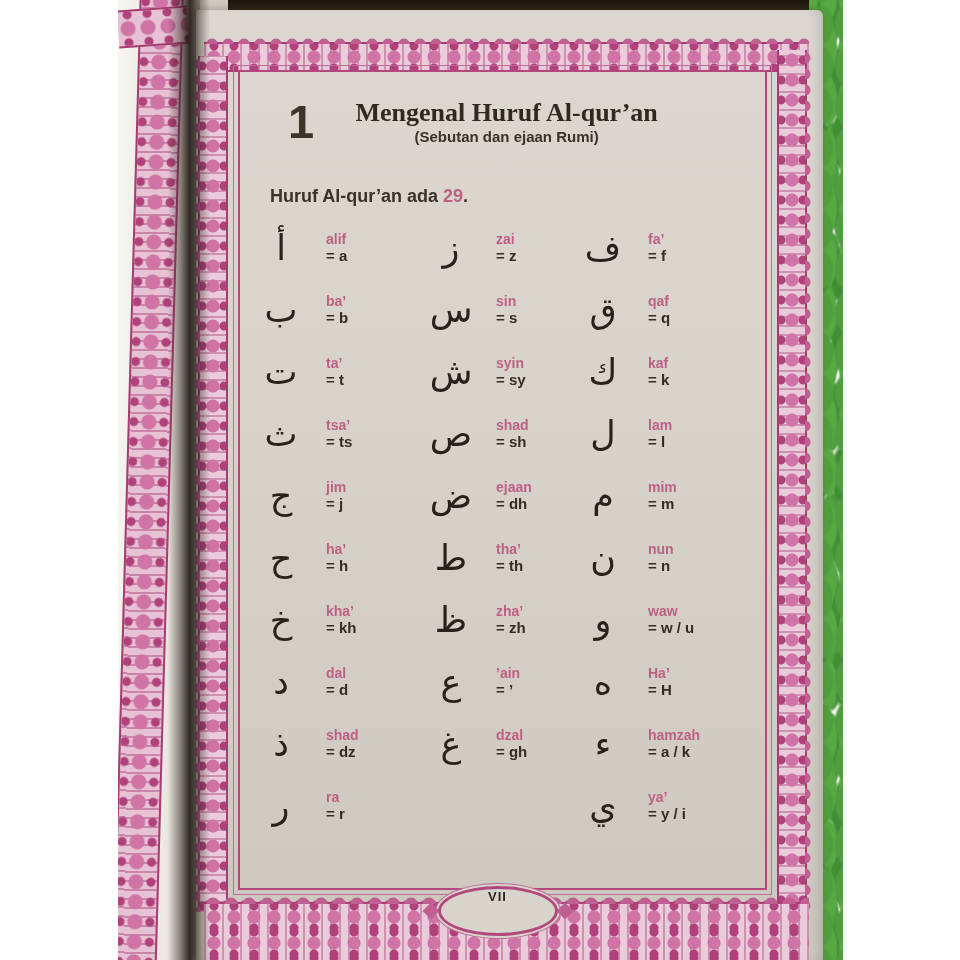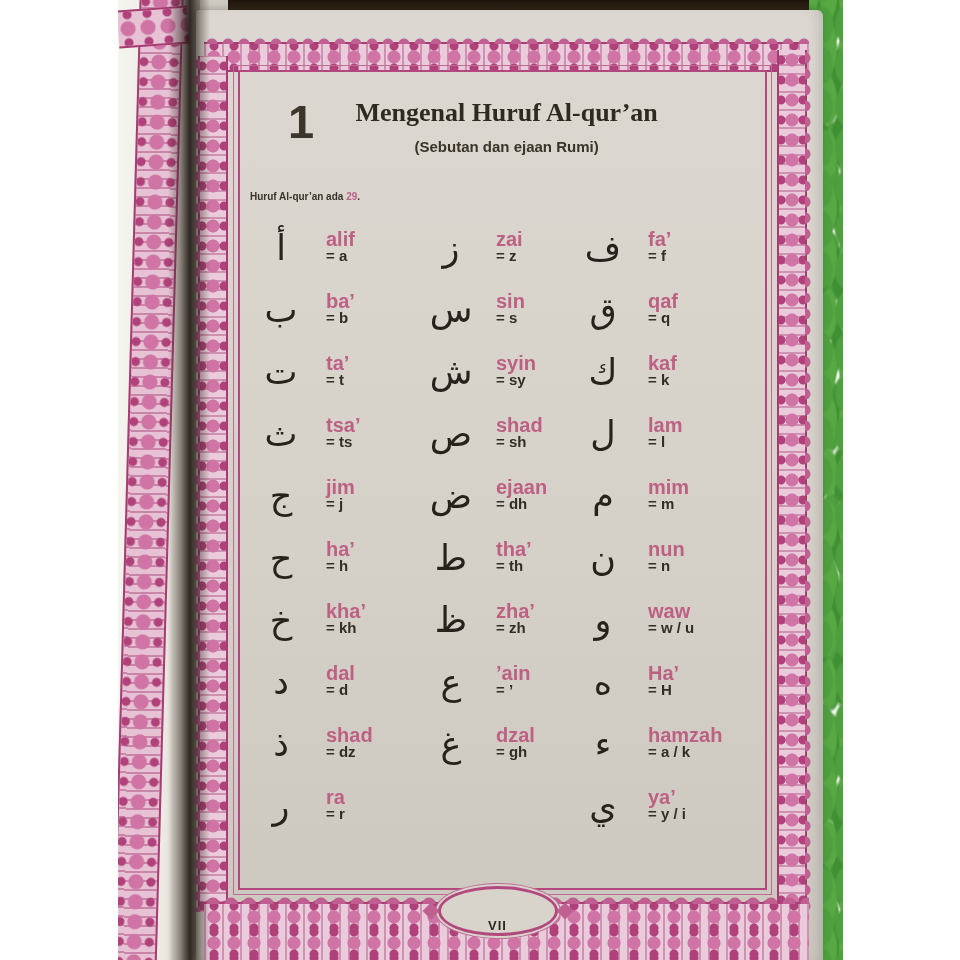--- a/index.html
+++ b/index.html
@@ -134,46 +134,46 @@
   .heading{display:flex;align-items:flex-start;margin:12px 30px 0 38px;height:68px;}
   .chapter-num{
     font-size:47px;line-height:52px;font-weight:bold;color:#3b352a;
     font-family:"Liberation Sans",sans-serif;letter-spacing:-2px;
   }
   .titles{flex:1;text-align:center;padding-right:26px;}
   .title{
     font-family:"Liberation Serif",serif;font-weight:bold;
     font-size:26px;line-height:30px;color:#2f2a20;margin:2px 0 0;
   }
-  .subtitle{font-size:15px;font-weight:bold;color:#393328;margin-top:10px;}
-  .intro{margin:20px 0 0 0;font-size:10px;font-weight:bold;line-height:25px;color:#393328;}
+  .subtitle{font-size:15px;font-weight:bold;color:#393328;margin-top:0;}
+  .intro{margin:20px 0 0 20px;font-size:18px;font-weight:bold;line-height:25px;color:#393328;}
   .pink{color:#bd6084;font-weight:bold;}
   
   .grid{display:flex;margin:8px 0 0 0;}
   .col{display:flex;flex-direction:column;}
   .col-1{width:170px;}
   .col-2{width:152px;}
   .col-3{width:178px;}
   .cell{height:62px;display:flex;align-items:center;}
   .glyph{
     width:62px;text-align:center;flex:none;
     font-family:"DejaVu Sans",sans-serif;font-size:35px;line-height:58px;
     color:#26221c;
   }
   .lbl{margin-left:14px;}
-  .nm{font-size:20px;line-height:16px;color:#bd6084;font-weight:bold;}
+  .nm{font-size:14px;line-height:16px;color:#bd6084;font-weight:bold;}
   .rm{font-size:15px;line-height:18px;color:#332d24;font-weight:bold;}
   
   .cartouche{
     position:absolute;left:50%;bottom:24px;z-index:3;
     width:114px;height:44px;margin-left:-72px;
     border:3px solid #b2487e;border-radius:50%;
     background:#d8d4cc;
     box-shadow:0 0 0 2px #d8d4cc,0 0 0 3px #c06a96;
-    display:flex;align-items:flex-end;justify-content:center;
+    display:flex;align-items:flex-start;justify-content:center;
   }
   .cartouche::before,.cartouche::after{
     content:"";position:absolute;top:50%;width:12px;height:12px;margin-top:-6px;
     background:#c05f92;transform:rotate(45deg);
   }
   .cartouche::before{left:-16px;}
   .cartouche::after{right:-16px;}
   .page-num{font-size:13px;font-weight:bold;letter-spacing:1px;color:#2e2920;}
 </style>
 </head>

